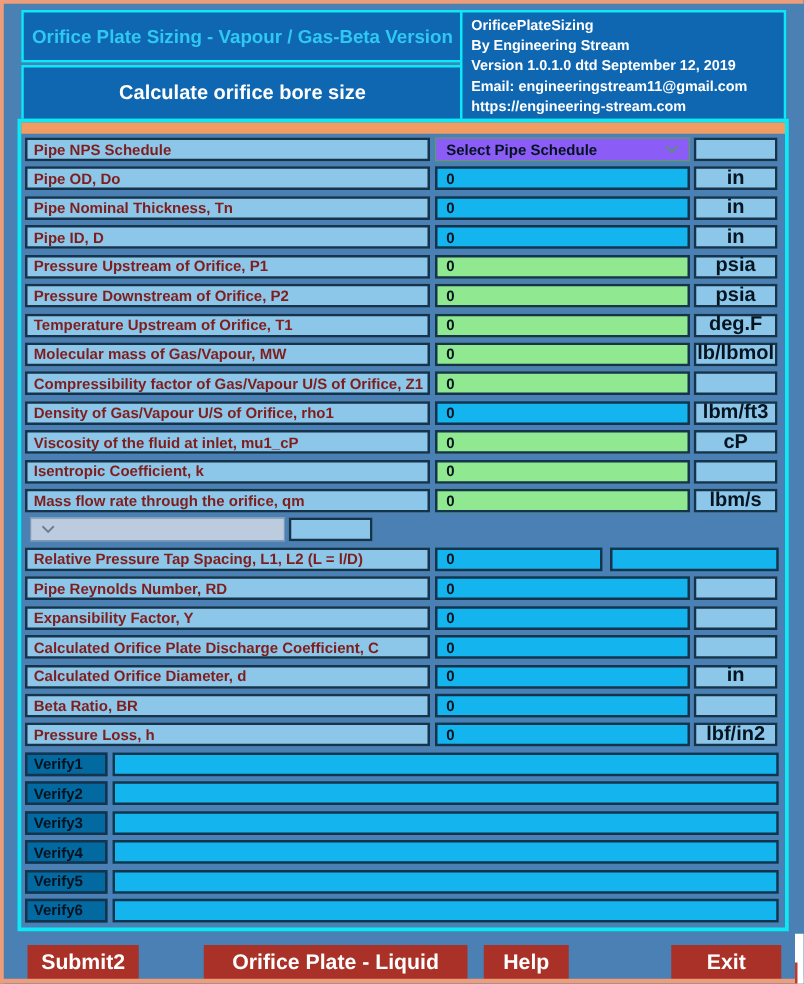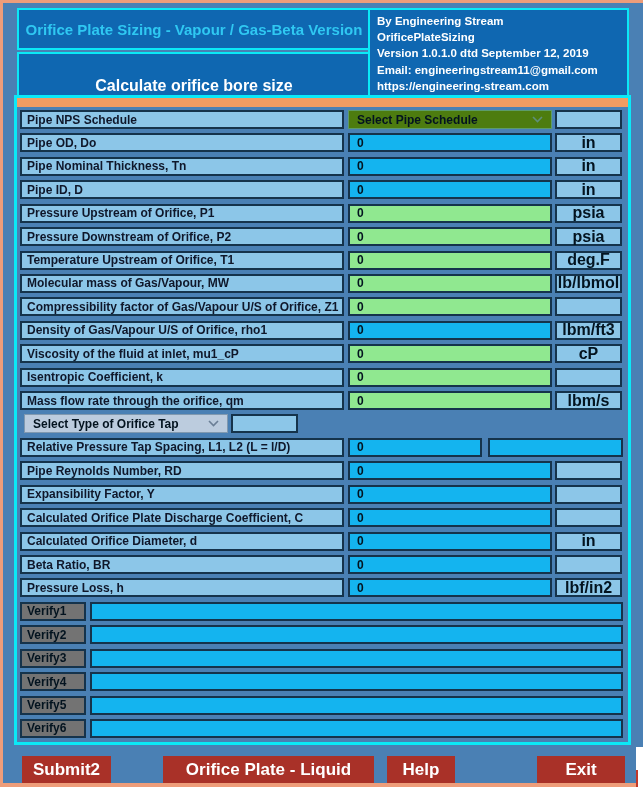--- a/index.html
+++ b/index.html
@@ -10,45 +10,45 @@
   }
   
   .edge{background:#EE9D7A;position:absolute;z-index:5;}
   #edge-top{left:0;top:0;width:643px;height:3px;}
   #edge-left{left:0;top:0;width:3px;height:787px;}
   #edge-bottom{left:0;top:783px;width:643px;height:4px;}
   
   .hdr-box{position:absolute;background:#0F67B1;border:2px solid #0BE9F7;box-sizing:border-box;}
   #title-box{left:17px;top:8px;width:354px;height:42px;display:flex;align-items:center;justify-content:center;}
   #title-box span{color:#2FC8F2;font-size:15px;}
-  #calc-box{left:17px;top:52px;width:354px;height:45px;display:flex;align-items:flex-end;justify-content:center;}
+  #calc-box{left:17px;top:52px;width:354px;height:45px;display:flex;align-items:center;justify-content:center;}
   #calc-box span{color:#FFFFFF;font-size:16px;}
   #info-box{left:368px;top:8px;width:261px;height:89px;padding:3px 7px;color:#FFFFFF;
     font-size:11.5px;line-height:16.2px;}
   
   #form-box{position:absolute;left:14px;top:95px;width:617px;height:650px;
     border:3px solid #0BE9F7;box-sizing:border-box;background:#4A80B4;}
   #orange-bar{position:absolute;left:0;top:0;width:100%;height:9px;background:#F09C62;}
   #rows{position:absolute;left:0;top:9px;width:100%;bottom:0;display:flex;flex-direction:column;
     justify-content:space-between;padding:3px 0 4px 0;box-sizing:border-box;}
   .row{display:flex;height:19px;padding-left:3px;padding-right:5px;box-sizing:border-box;}
   .lbl{width:324px;background:#8CC6E8;border:2px solid #15334B;box-sizing:border-box;
-    color:#0f172a;font-size:12px;display:flex;align-items:center;padding:0 5px;white-space:nowrap;overflow:hidden;}
+    color:#7f1d1d;font-size:12px;display:flex;align-items:center;padding:0 5px;white-space:nowrap;overflow:hidden;}
   .val{width:204px;margin-left:4px;border:2px solid #15334B;box-sizing:border-box;
     color:#03131F;font-size:12px;display:flex;align-items:center;padding:0 7px;}
   .v-blue{background:#14B4EF;}
   .v-green{background:#90E890;}
   .v-dd{justify-content:space-between;border-width:1px;padding:0 8px;}
-  .v-ddgreen{background:#4d7c0f;border:1px solid #5D9B6B;}
+  .v-ddgreen{background:#8b5cf6;border:1px solid #5D9B6B;}
   .v-ddgray{background:#BCCCDE;border:1px solid #8099B0;}
   .unit{width:67px;margin-left:3px;background:#8CC6E8;border:2px solid #15334B;box-sizing:border-box;
     color:#03131F;font-size:16px;display:flex;align-items:center;justify-content:center;white-space:nowrap;}
   .val-a{width:134px;margin-left:4px;}
   .val-b{width:135px;margin-left:6px;}
-  .vlbl{width:66px;background:#737373;border:2px solid #15334B;box-sizing:border-box;
+  .vlbl{width:66px;background:#0369a1;border:2px solid #15334B;box-sizing:border-box;
     color:#03131F;font-size:12px;display:flex;align-items:center;padding:0 5px;}
   .vval{flex:1;margin-left:4px;background:#14B4EF;border:2px solid #15334B;box-sizing:border-box;}
   .chev svg{display:block;}
   
   .btn{position:absolute;top:756px;height:28px;background:#A93128;color:#FFFFFF;
     font-size:17px;font-weight:700;display:flex;align-items:center;justify-content:center;
     border:none;font-family:"Liberation Sans",sans-serif;cursor:default;}
   #btn-submit2{left:22px;width:89px;}
   #btn-liquid{left:163px;width:211px;}
   #btn-help{left:387px;width:68px;}
@@ -64,22 +64,22 @@
 <div class="edge" id="edge-left"></div>
 <div class="edge" id="edge-bottom"></div>
 
 <div class="hdr-box" id="title-box">
   <span>Orifice Plate Sizing - Vapour / Gas-Beta Version</span>
 </div>
 <div class="hdr-box" id="calc-box">
   <span>Calculate orifice bore size</span>
 </div>
 <div class="hdr-box" id="info-box">
+  <div>OrificePlateSizing</div>
   <div>By Engineering Stream</div>
-  <div>OrificePlateSizing</div>
   <div>Version 1.0.1.0 dtd September 12, 2019</div>
   <div>Email: engineeringstream11@gmail.com</div>
   <div>https://engineering-stream.com</div>
 </div>
 
 <div id="form-box">
   <div id="orange-bar"></div>
   <div id="rows">
 
     <div class="row">
@@ -162,21 +162,20 @@
     </div>
 
     <div class="row">
       <div class="lbl">Mass flow rate through the orifice, qm</div>
       <div class="val v-green">0</div>
       <div class="unit">lbm/s</div>
     </div>
 
     <div class="row">
       <div class="val v-dd v-ddgray">
-        <span>Select Type of Orifice Tap</span>
         <span class="chev">
           <svg width="11" height="7" viewBox="0 0 11 7">
               <polyline points="1,1 5.5,5.5 10,1" fill="none" stroke="#6B7F96" stroke-width="1.6"></polyline>
             </svg>
         </span>
       </div>
       <div class="unit"></div>
     </div>
 
     <div class="row">

